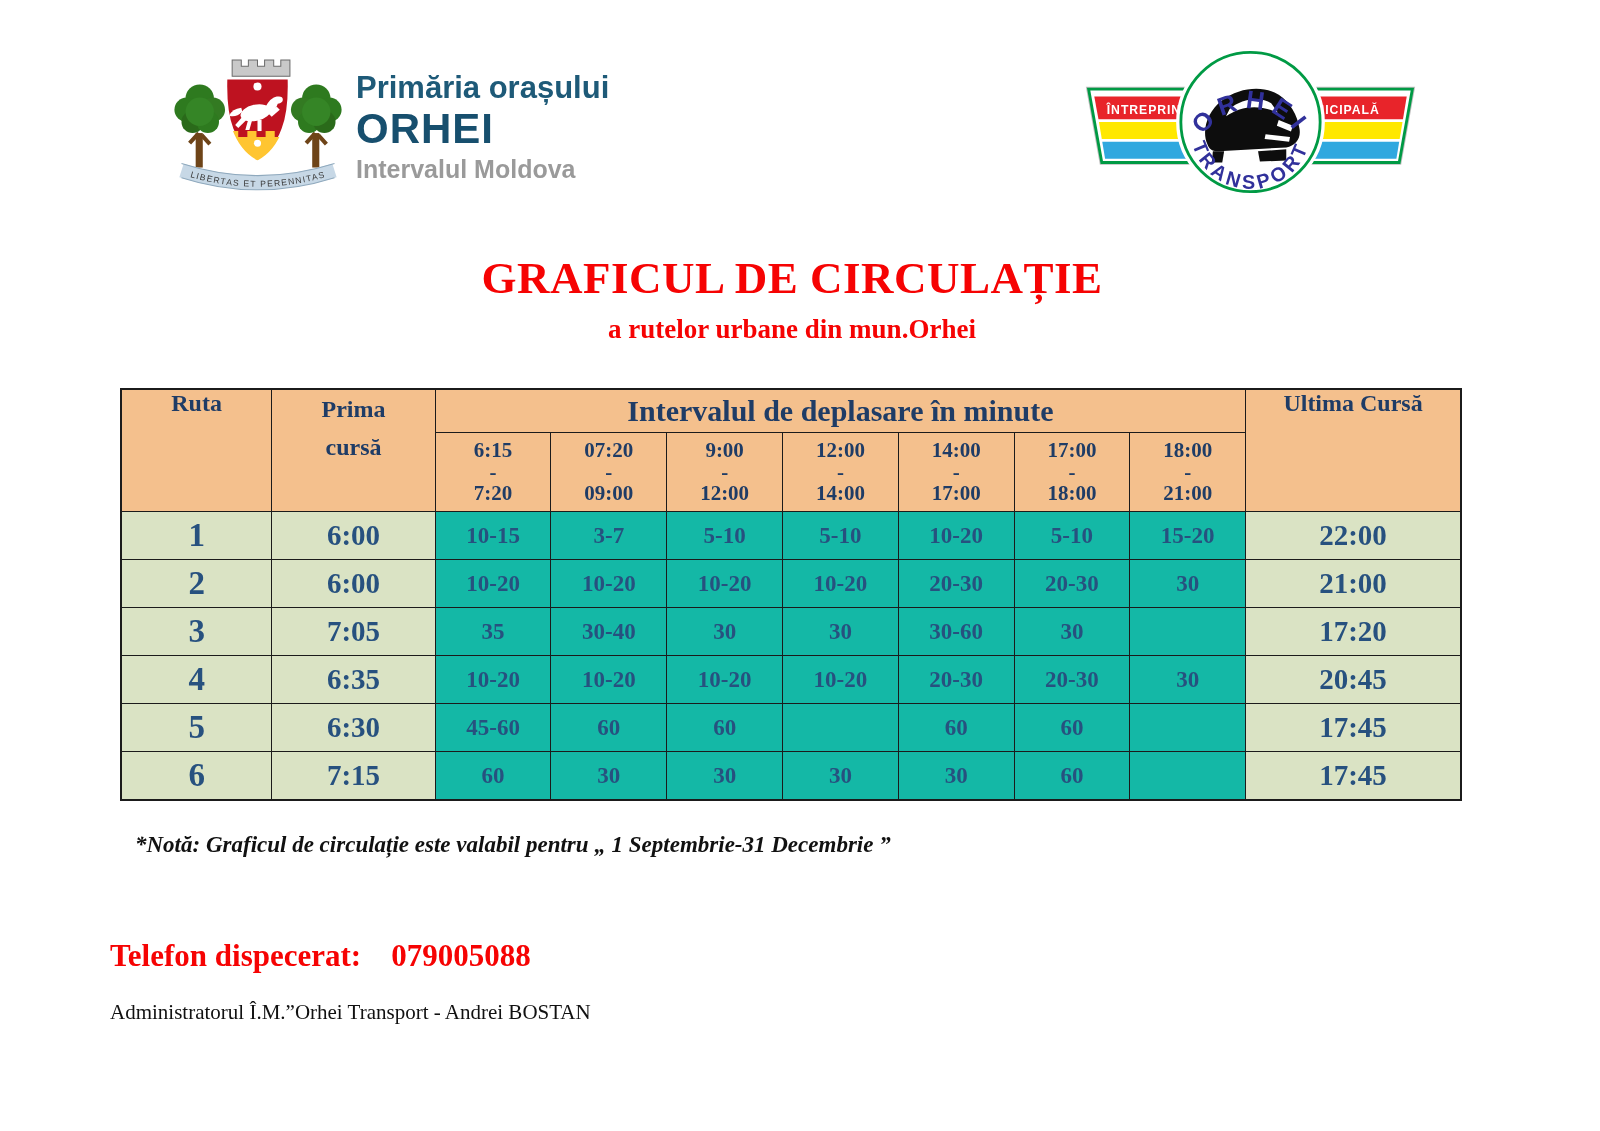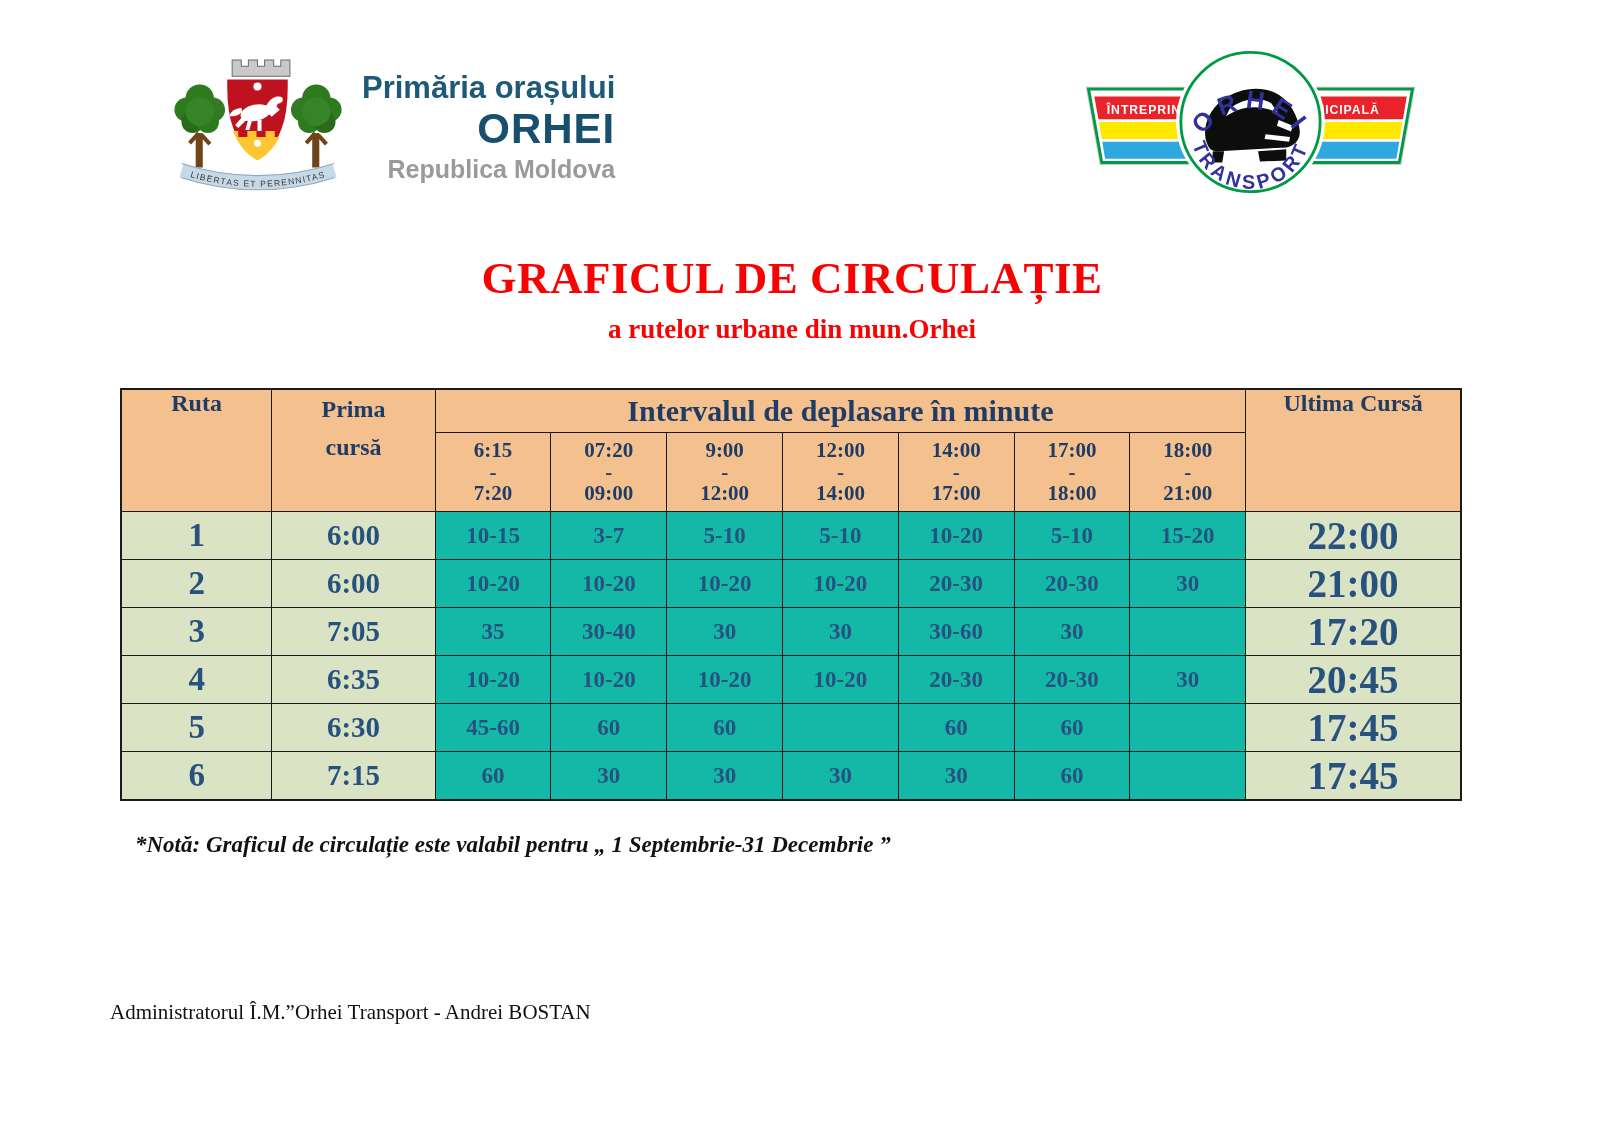--- a/index.html
+++ b/index.html
@@ -1,21 +1,21 @@
 <!DOCTYPE html>
 <html><head>
 <meta charset="utf-8">
 <style>
   html,body{margin:0;padding:0;background:#ffffff;}
   #page{position:relative;width:1600px;height:1131px;background:#ffffff;overflow:hidden;
         font-family:"Liberation Serif", serif;}
 
   
   #left-logo{position:absolute;left:168px;top:52px;display:flex;align-items:flex-start;}
-  #left-logo-text{margin-left:14px;font-family:"Liberation Sans", sans-serif;padding-top:18px;text-align:right;}
+  #left-logo-text{margin-left:8px;font-family:"Liberation Sans", sans-serif;padding-top:18px;}
   .ll-line1{font-size:31px;font-weight:600;color:#1e5a78;line-height:36px;}
   .ll-line2{font-size:42px;font-weight:800;color:#174f6e;line-height:46px;letter-spacing:1px;}
   .ll-line3{font-size:25px;font-weight:600;color:#9a9a9a;line-height:34px;}
 
   #right-logo{position:absolute;left:1078px;top:42px;}
 
   
   #title{position:absolute;left:0;top:252px;width:1584px;text-align:center;
          color:#f60303;font-size:45px;font-weight:bold;letter-spacing:0.5px;}
   #subtitle{position:absolute;left:0;top:314px;width:1584px;text-align:center;
@@ -31,21 +31,21 @@
   th.span-th{font-size:30px;vertical-align:middle;height:42px;}
   th.iv-th{font-size:21px;vertical-align:middle;height:78px;}
   .iv{display:flex;flex-direction:column;align-items:center;justify-content:flex-start;line-height:25px;}
   .iv .dash{line-height:18px;}
   td.green{background:#dae3c4;}
   td.white{background:#14b8a6;}
   table.sched td{color:#27517f;font-weight:bold;text-align:center;vertical-align:middle;height:47px;}
   td.ruta-cell{font-size:33px;}
   td.prima-cell{font-size:29px;}
   td.int-cell{font-size:23px;}
-  td.ult-cell{font-size:39px;}
+  td.ult-cell{font-size:29px;}
   .two-line{line-height:38px;}
 
   
   #note{position:absolute;left:110px;top:832px;font-size:23px;font-weight:bold;font-style:italic;color:#111;margin-left:25px;}
   #phone{position:absolute;left:110px;top:938px;font-size:31px;font-weight:bold;color:#f60303;}
   #phone .num{margin-left:30px;}
   #admin{position:absolute;left:110px;top:1000px;font-size:21px;color:#111;}
 </style>
 </head>
 <body>
@@ -105,21 +105,21 @@
       <defs>
           <path id="ribbonPath" d="M16,122 Q87,144 159,122"></path>
         </defs>
       <text font-family="Liberation Sans, sans-serif" font-size="8.5" fill="#3a3a3a" letter-spacing="1.2">
         <textPath href="#ribbonPath" startOffset="50%" text-anchor="middle">LIBERTAS ET PERENNITAS</textPath>
       </text>
     </svg>
     <div id="left-logo-text">
       <div class="ll-line1">Primăria orașului</div>
       <div class="ll-line2">ORHEI</div>
-      <div class="ll-line3">Republica Moldova</div>
+      <div class="ll-line3">Intervalul Moldova</div>
     </div>
   </div>
 
   <div id="right-logo">
     <svg width="345" height="160" viewBox="0 0 360 170">
 
       <path d="M8,50 L352,50 L338,128 L22,128 Z" fill="#ffffff" stroke="#bfbfbf" stroke-width="5"></path>
       <path d="M8,50 L352,50 L338,128 L22,128 Z" fill="#ffffff" stroke="#009a44" stroke-width="3"></path>
       <path d="M14,58 L346,58 L342,82 L18.5,82 Z" fill="#e8242a"></path>
       <path d="M19,85 L341.5,85 L338.5,103 L22,103 Z" fill="#ffe800"></path>
@@ -302,15 +302,18 @@
         <td class="white int-cell">30</td>
         <td class="white int-cell">60</td>
         <td class="white int-cell"></td>
         <td class="green ult-cell">17:45</td>
       </tr>
     </tbody>
       </table>
   </div>
 
   <div id="note">*Notă: Graficul de circulație este valabil  pentru  „ 1 Septembrie-31 Decembrie ”</div>
+  <div id="phone">
+    <span>Telefon dispecerat:</span><span class="num">079005088</span>
+  </div>
   <div id="admin">Administratorul Î.M.”Orhei Transport  - Andrei BOSTAN</div>
 
 </div>
 
 </body></html>

